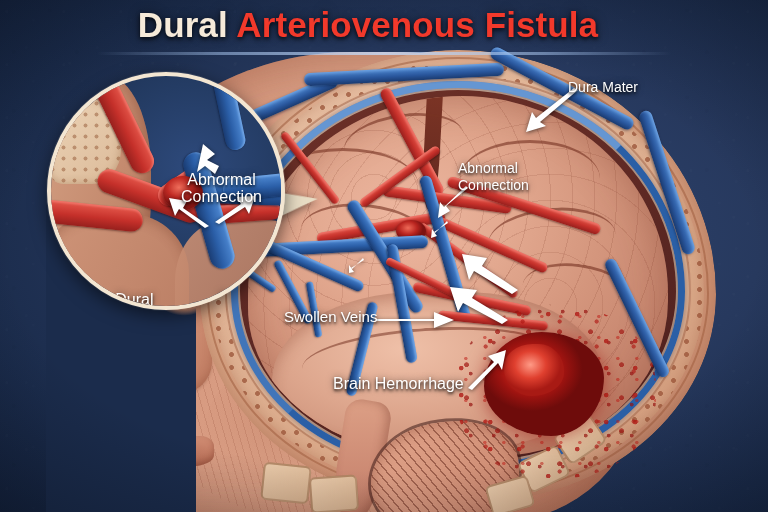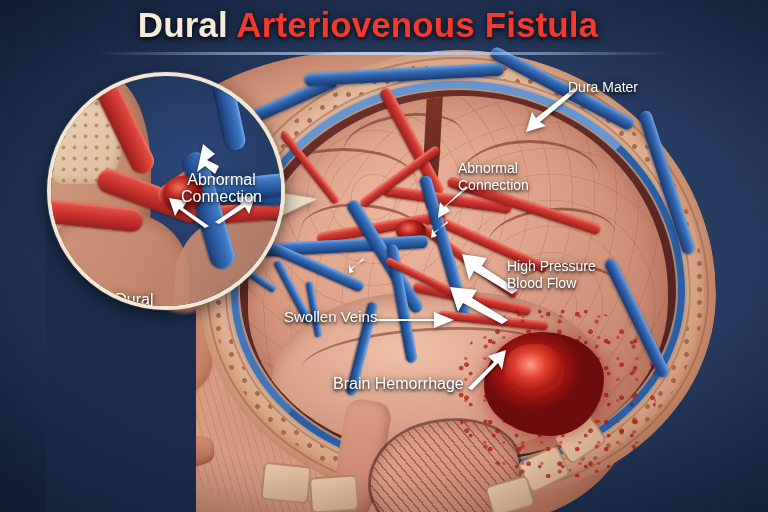--- a/index.html
+++ b/index.html
@@ -468,22 +468,20 @@
   <svg class="arrow" style="left:430px;top:220px;" width="20" height="20" viewBox="0 0 20 20">
     <path d="M18 3 L4 12 L7 16 L1 18 L2 9 L5 13 L17 1 Z" fill="#ffffff"></path>
   </svg>
   <svg class="arrow" style="left:348px;top:258px;" width="18" height="16" viewBox="0 0 18 16">
     <path d="M16 2 L3 10 L6 14 L1 15 L1 7 L4 11 L15 0 Z" fill="#ffffff"></path>
   </svg>
 
   <div class="label" id="lbl-dura-mater">Dura Mater</div>
   <div class="label" id="lbl-abn-main">Abnormal
 Connection</div>
-  <div class="label" id="lbl-hpbf">High Pressure
-Blood Flow</div>
   <div class="label" id="lbl-hemo">Brain Hemorrhage</div>
   <div class="label" id="lbl-swollen">Swollen Veins</div>
 
   <div class="bg-vig"></div>
 
   <div class="title-wrap">
     <span class="title"><span class="t-w">Dural </span><span class="t-r">Arteriovenous Fistula</span></span>
   </div>
   <div class="title-rule"></div>
 

